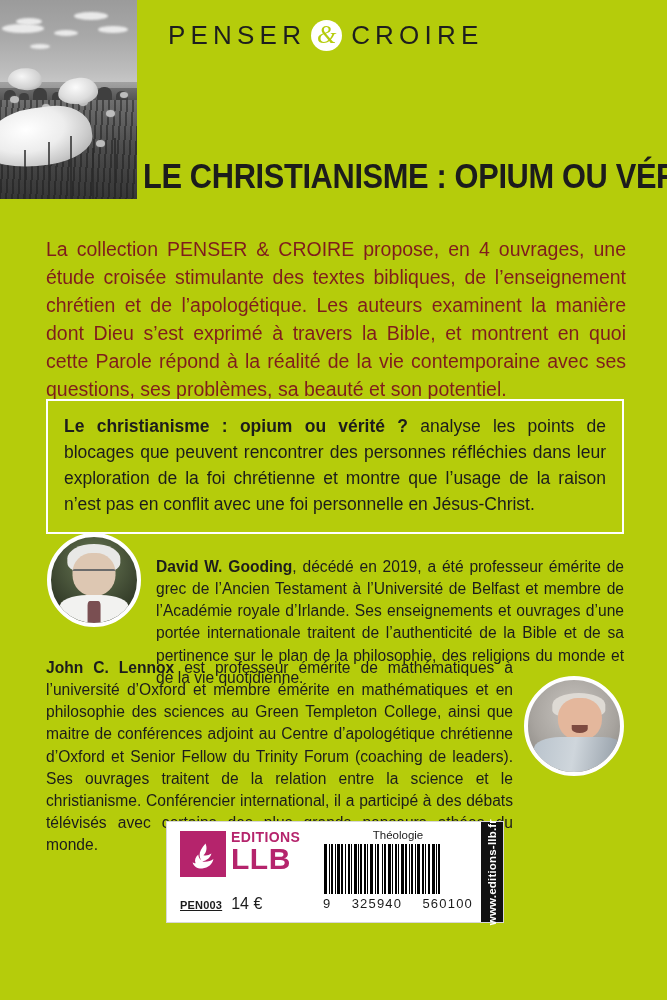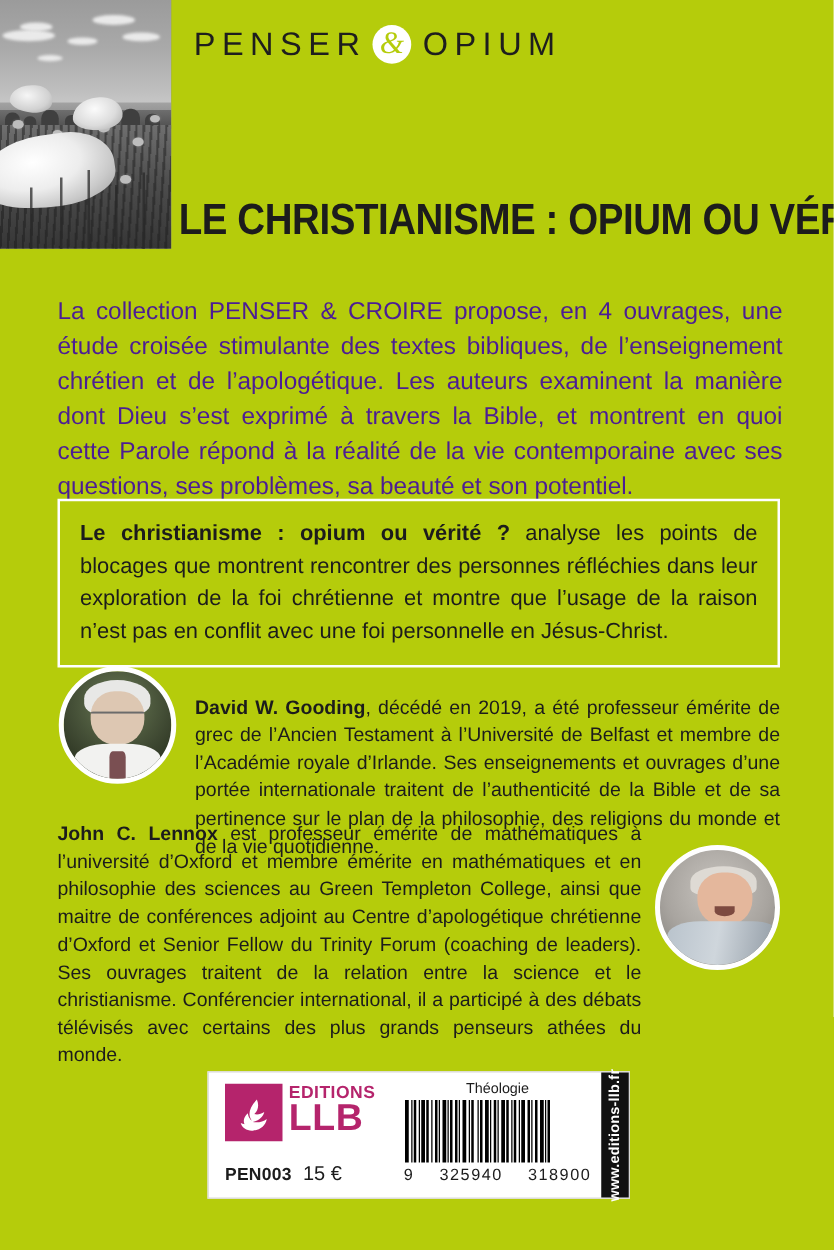--- a/index.html
+++ b/index.html
@@ -113,21 +113,21 @@
   #poppy-photo .stem {
     position: absolute;
     width: 2px;
     background: #2a2a2a;
     opacity: .75;
   }
 
   
   #series-logo {
     position: absolute;
-    left: 155px;
+    left: 168px;
     top: 16px;
     display: flex;
     align-items: center;
     height: 38px;
     justify-content: flex-end;
   }
   #series-logo .word {
     font-family: "Liberation Sans", sans-serif;
     font-size: 26px;
     font-weight: 400;
@@ -174,21 +174,21 @@
 
   
   #intro-paragraph {
     position: absolute;
     left: 46px;
     top: 235px;
     width: 580px;
     font-size: 19.5px;
     line-height: 1.44;
     text-align: justify;
-    color: #4c1d95;
+    color: #7f1d1d;
   }
 
   
   #highlight-box {
     position: absolute;
     left: 46px;
     top: 399px;
     width: 578px;
     border: 2px solid #ffffff;
     box-sizing: border-box;
@@ -319,21 +319,21 @@
     width: 467px;
   }
   .author-name {
     font-weight: 700;
   }
 
   
   #barcode-panel {
     position: absolute;
     left: 166px;
-    top: 857px;
+    top: 821px;
     width: 338px;
     height: 102px;
     background: #ffffff;
     border: 1px solid #d8d8d8;
     box-sizing: border-box;
     display: flex;
   }
   #publisher-block {
     width: 148px;
     position: relative;
@@ -379,24 +379,25 @@
   }
   #price-row {
     position: absolute;
     left: 13px;
     bottom: 9px;
     display: flex;
     align-items: baseline;
     gap: 9px;
   }
   #ref-code {
-    font-size: 14px;
+    font-size: 11px;
     font-weight: 700;
     color: #1c1c1c;
     letter-spacing: .2px;
+    text-decoration: underline;
   }
   #price {
     font-size: 16px;
     font-weight: 400;
     color: #1c1c1c;
   }
   #barcode-block {
     flex: 1;
     position: relative;
     padding-top: 7px;
@@ -491,29 +492,29 @@
     <div class="stem" style="left:70px;  top:136px; height:66px;"></div>
     <div class="stem" style="left:92px;  top:148px; height:54px;"></div>
     <div class="stem" style="left:114px; top:138px; height:64px;"></div>
   </div>
 
   <div id="series-logo">
     <span class="word">PENSER</span>
     <span class="amp-badge">
       <span>&amp;</span>
     </span>
-    <span class="word">OPIUM</span>
+    <span class="word">CROIRE</span>
   </div>
 
   <div id="book-title">LE CHRISTIANISME : OPIUM OU VÉRITÉ ?</div>
 
   <div id="intro-paragraph">La collection PENSER &amp; CROIRE propose, en 4 ouvrages, une étude croisée stimulante des textes bibliques, de l’enseignement chrétien et de l’apologétique. Les auteurs examinent la manière dont Dieu s’est exprimé à travers la Bible, et montrent en quoi cette Parole répond à la réalité de la vie contemporaine avec ses questions, ses problèmes, sa beauté et son potentiel.</div>
 
   <div id="highlight-box">
-    <div class="hl-text"><span class="hl-title">Le christianisme : opium ou vérité ?</span><span> analyse les points de blocages que montrent rencontrer des personnes réfléchies dans leur exploration de la foi chrétienne et montre que l’usage de la raison n’est pas en conflit avec une foi personnelle en Jésus-Christ.</span></div>
+    <div class="hl-text"><span class="hl-title">Le christianisme : opium ou vérité ?</span><span> analyse les points de blocages que peuvent rencontrer des personnes réfléchies dans leur exploration de la foi chrétienne et montre que l’usage de la raison n’est pas en conflit avec une foi personnelle en Jésus-Christ.</span></div>
   </div>
 
   <div class="author-photo" id="gooding-photo">
     <div class="face hair"></div>
     <div class="face skin"></div>
     <div class="face glasses"></div>
     <div class="face shirt"></div>
     <div class="face tie"></div>
   </div>
   <div class="author-text" id="gooding-text"><span class="author-name">David W. Gooding</span><span>, décédé en 2019, a été professeur émérite de grec de l’Ancien Testament à l’Université de Belfast et membre de l’Académie royale d’Irlande. Ses enseignements et ouvrages d’une portée internationale traitent de l’authenticité de la Bible et de sa pertinence sur le plan de la philosophie, des religions du monde et de la vie quotidienne.</span></div>
@@ -535,21 +536,21 @@
             <path d="M13.5 0.5 C9.5 5 7.5 8.5 7.6 12.2 C7.7 15.4 9.4 17.4 9.4 17.4 C9.4 17.4 6.6 15.6 6.3 11.5 C3.4 14.2 2.2 17.4 3.6 20.3 C1.8 20.0 0.6 19.4 0.6 19.4 C1.6 23.4 5.6 25.8 10.2 25.5 C16.2 25.1 20.6 21.2 21.4 16.1 C18.6 18.4 14.4 19.3 10.2 18.6 C14.8 17.6 18.6 14.6 19.4 10.6 C16.8 12.4 13.8 12.9 11.4 12.2 C14.6 9.6 15.4 4.8 13.5 0.5 Z" fill="#ffffff"></path>
           </svg>
         </div>
         <div id="llb-words">
           <span id="llb-editions">EDITIONS</span>
           <span id="llb-llb">LLB</span>
         </div>
       </div>
       <div id="price-row">
         <span id="ref-code">PEN003</span>
-        <span id="price">15 €</span>
+        <span id="price">14 €</span>
       </div>
     </div>
 
     <div id="barcode-block">
       <div id="category-label">Théologie</div>
       <div id="barcode-bars">
         <i style="width:3px"></i>
           <i class="q" style="width:2px"></i>
         <i style="width:1px"></i>
           <i class="q" style="width:1px"></i>
@@ -615,21 +616,21 @@
           <i class="q" style="width:2px"></i>
         <i style="width:3px"></i>
           <i class="q" style="width:1px"></i>
         <i style="width:1px"></i>
           <i class="q" style="width:1px"></i>
         <i style="width:2px"></i>
       </div>
       <div id="barcode-digits">
         <span>9</span>
         <span>325940</span>
-        <span>318900</span>
+        <span>560100</span>
       </div>
     </div>
 
     <div id="url-strip">
       <span>www.editions-llb.fr</span>
     </div>
   </div>
 
 </div>
 

